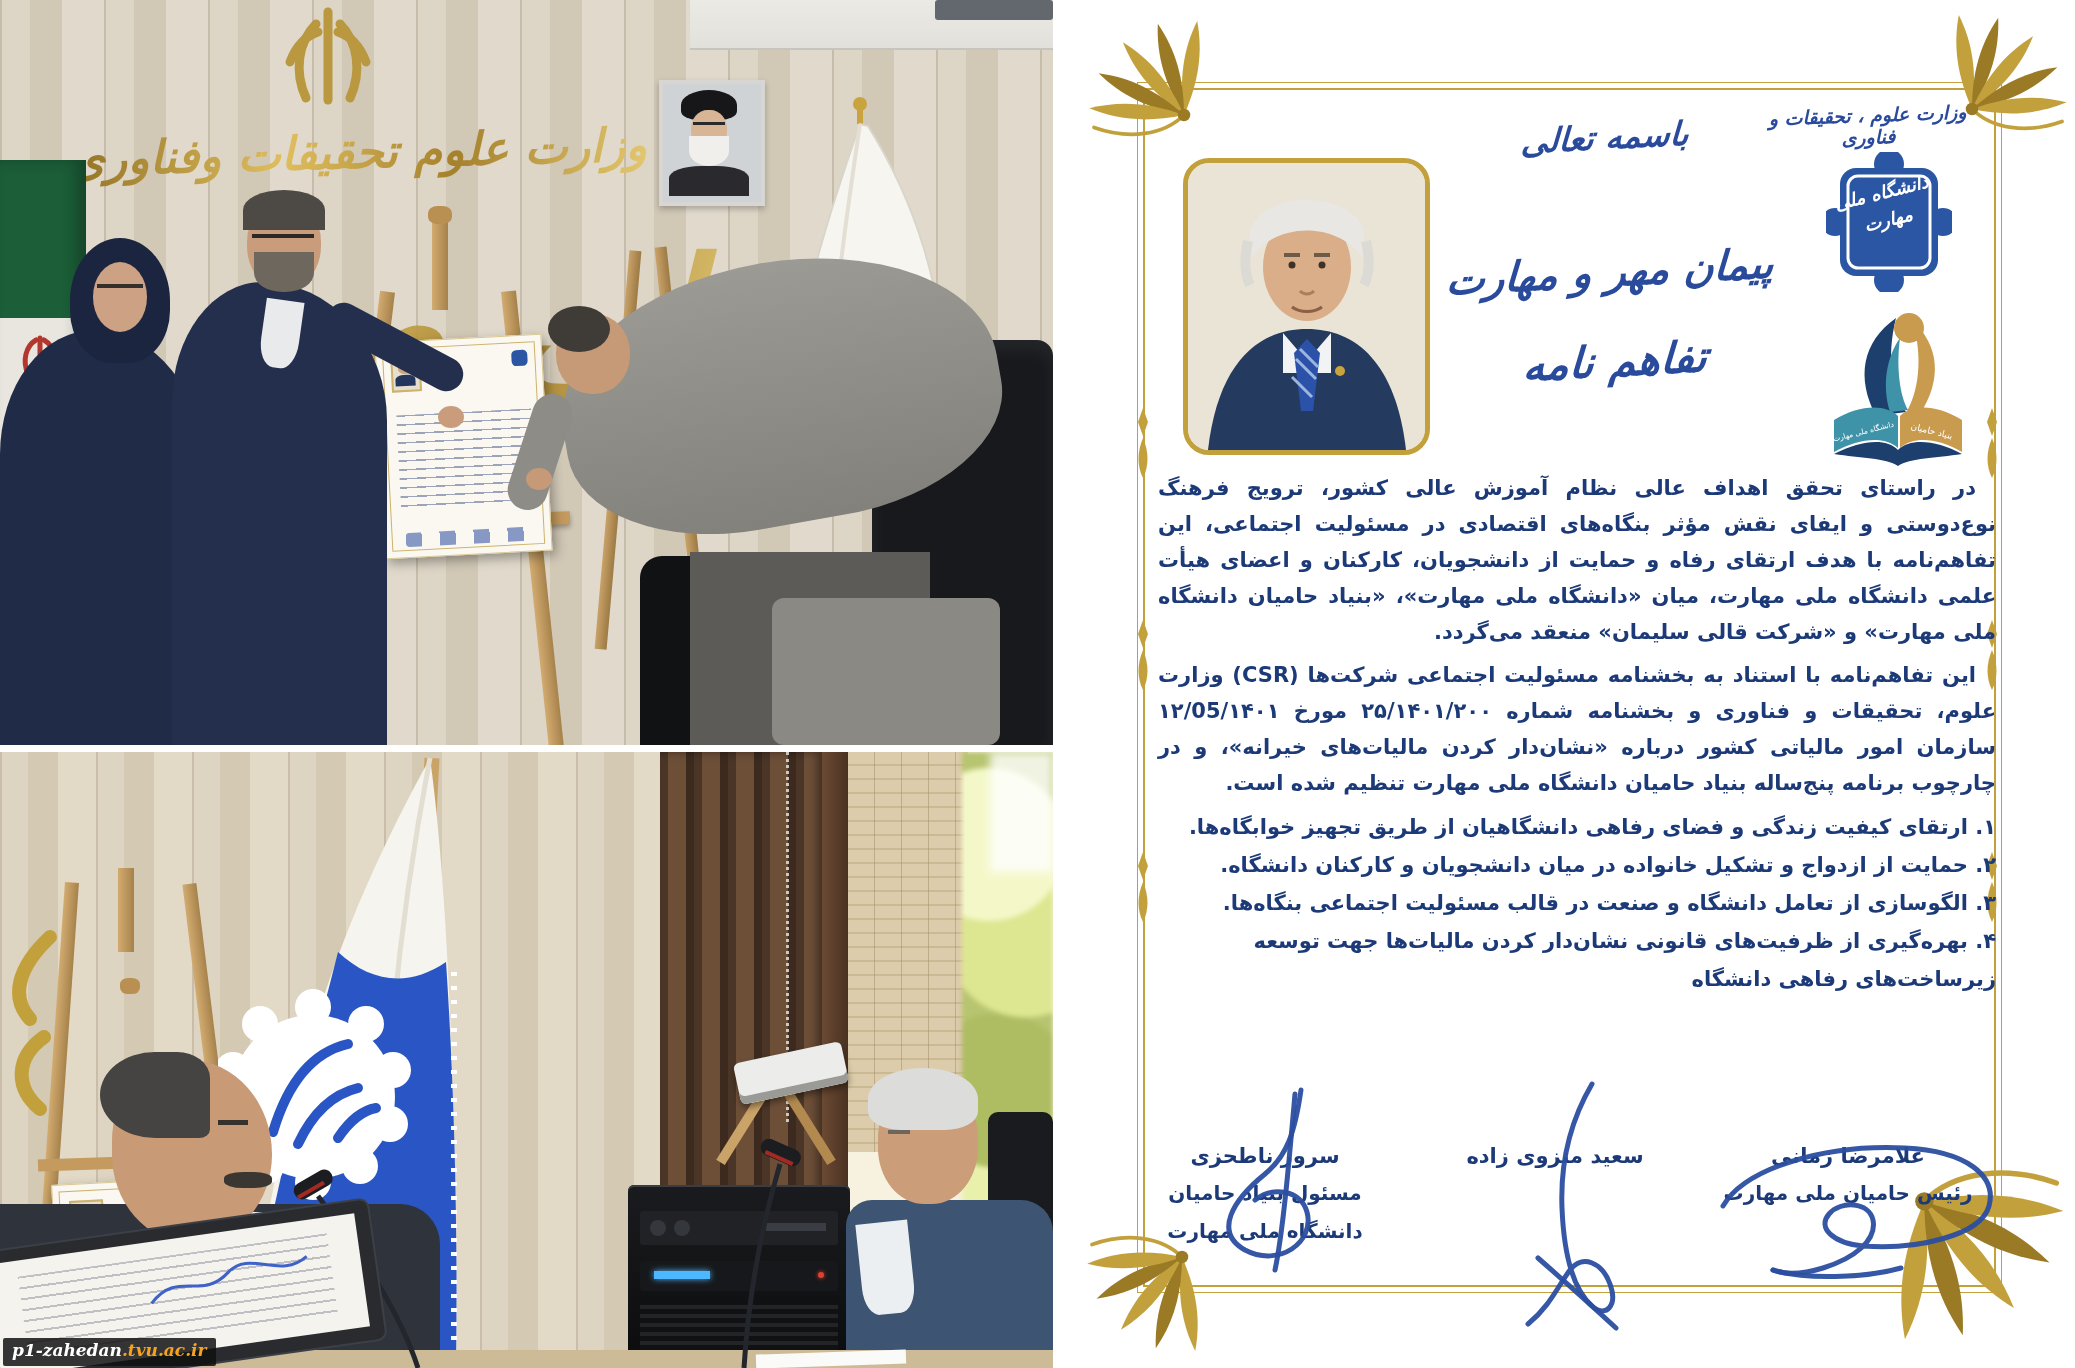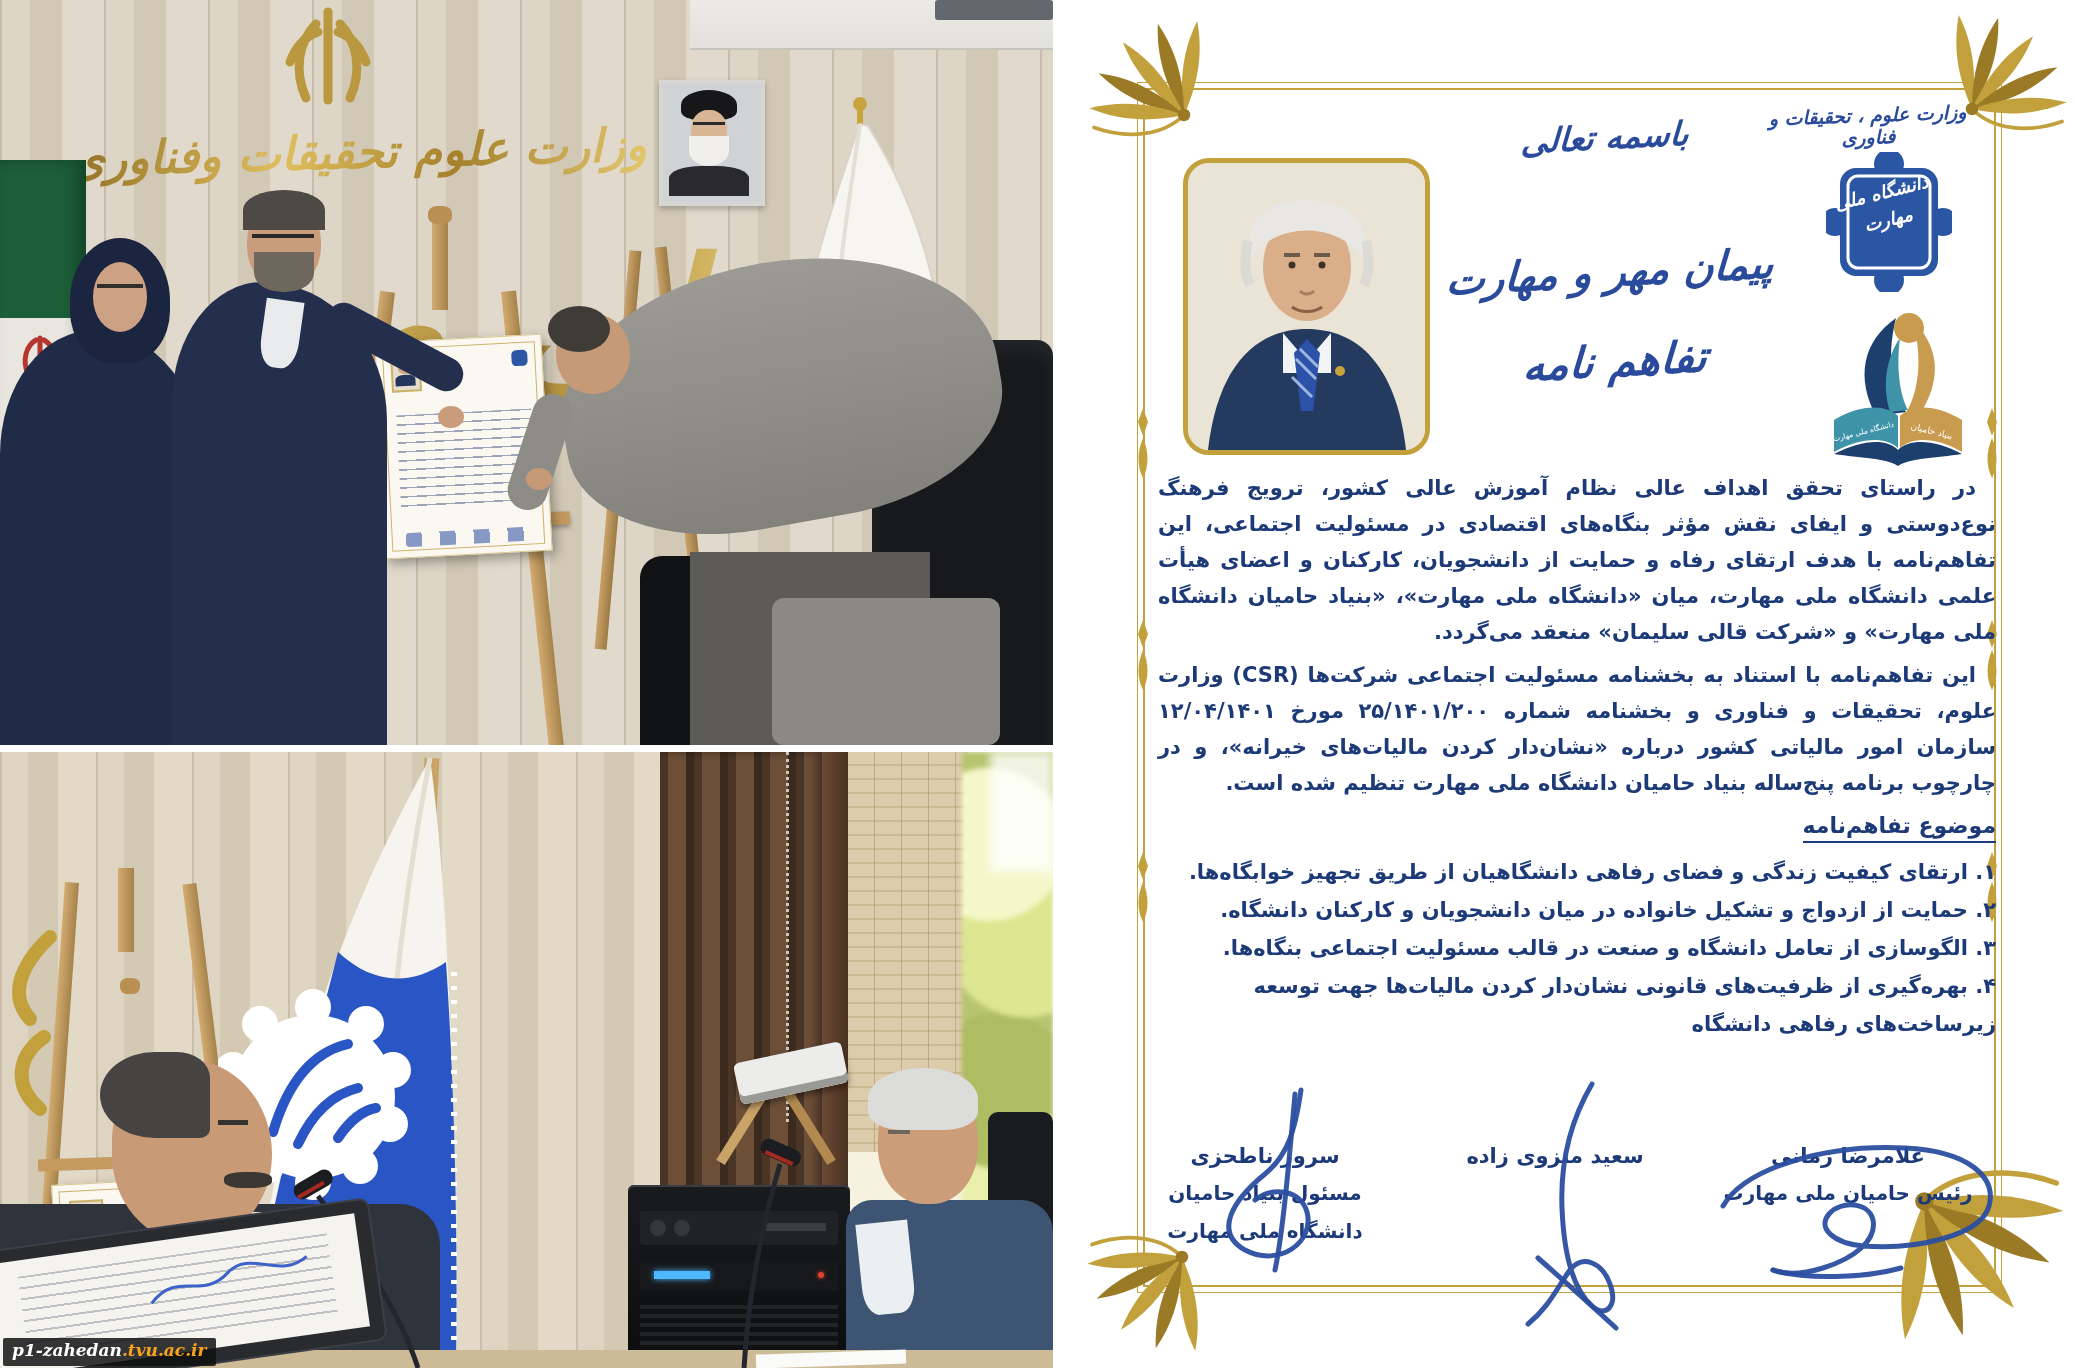--- a/index.html
+++ b/index.html
@@ -440,22 +440,21 @@
         <path d="M96,92 L112,92 M126,92 L142,92" stroke="#6b5b49" stroke-width="4"></path>
         <circle cx="104" cy="102" r="3.5" fill="#3c3229"></circle>
           <circle cx="134" cy="102" r="3.5" fill="#3c3229"></circle>
         <path d="M112,128 C116,132 122,132 126,128" stroke="#a97d5d" stroke-width="3" fill="none"></path>
         <path d="M104,144 C112,150 126,150 134,144" stroke="#8d5f46" stroke-width="3" fill="none"></path>
       </svg>
     </div>
 
     <div class="abs doc-body" style="left:105px;top:470px;width:838px;">
       <p class="indent">در راستای تحقق اهداف عالی نظام آموزش عالی کشور، ترویج فرهنگ نوع‌دوستی و ایفای نقش مؤثر بنگاه‌های اقتصادی در مسئولیت اجتماعی، این تفاهم‌نامه با هدف ارتقای رفاه و حمایت از دانشجویان، کارکنان و اعضای هیأت علمی دانشگاه ملی مهارت، میان «دانشگاه ملی مهارت»، «بنیاد حامیان دانشگاه ملی مهارت» و «شرکت قالی سلیمان» منعقد می‌گردد.</p>
-      <p class="indent">این تفاهم‌نامه با استناد به بخشنامه مسئولیت اجتماعی شرکت‌ها (CSR) وزارت علوم، تحقیقات و فناوری و بخشنامه شماره ۲۵/۱۴۰۱/۲۰۰ مورخ ۱۲/۰۴/۱۴۰۱ سازمان امور مالیاتی کشور درباره «نشان‌دار کردن مالیات‌های خیرانه»، و در چارچوب برنامه پنج‌ساله بنیاد حامیان دانشگاه ملی مهارت تنظیم شده است.</p>
-      <h3 class="doc-h"><span>موضوع تفاهم‌نامه</span></h3>
+      <p class="indent">این تفاهم‌نامه با استناد به بخشنامه مسئولیت اجتماعی شرکت‌ها (CSR) وزارت علوم، تحقیقات و فناوری و بخشنامه شماره ۲۵/۱۴۰۱/۲۰۰ مورخ ۱۲/05/۱۴۰۱ سازمان امور مالیاتی کشور درباره «نشان‌دار کردن مالیات‌های خیرانه»، و در چارچوب برنامه پنج‌ساله بنیاد حامیان دانشگاه ملی مهارت تنظیم شده است.</p>
       <div class="goal">۱. ارتقای کیفیت زندگی و فضای رفاهی دانشگاهیان از طریق تجهیز خوابگاه‌ها.</div>
       <div class="goal">۲. حمایت از ازدواج و تشکیل خانواده در میان دانشجویان و کارکنان دانشگاه.</div>
       <div class="goal">۳. الگوسازی از تعامل دانشگاه و صنعت در قالب مسئولیت اجتماعی بنگاه‌ها.</div>
       <div class="goal">۴. بهره‌گیری از ظرفیت‌های قانونی نشان‌دار کردن مالیات‌ها جهت توسعه زیرساخت‌های رفاهی دانشگاه</div>
     </div>
 
     <div class="sig" style="left:660px;top:1138px;width:270px;">
       <div class="sig-name">غلامرضا زمانی</div>
       <div class="sig-role">رئیس حامیان ملی مهارت</div>
     </div>

